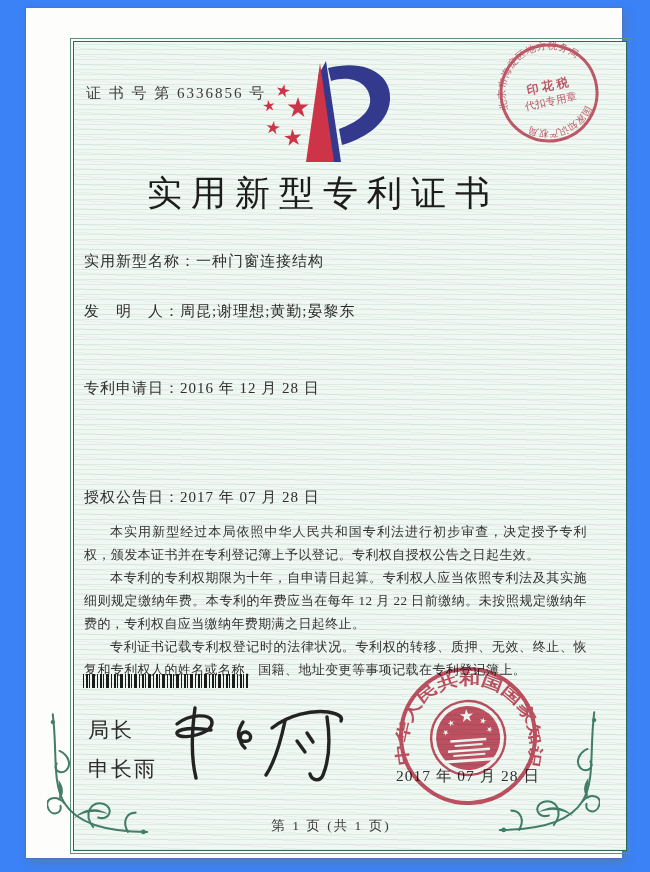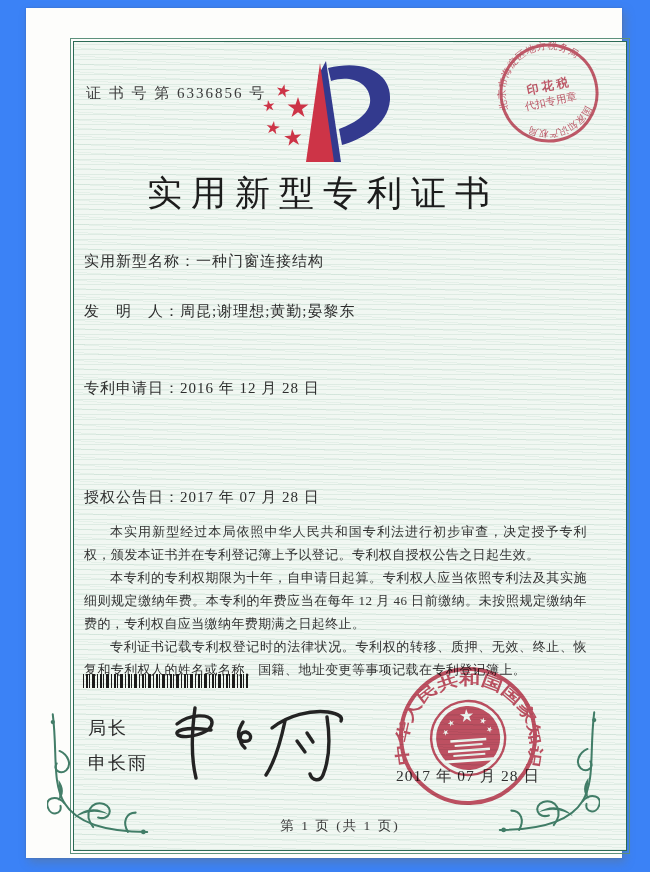--- a/index.html
+++ b/index.html
@@ -41,29 +41,29 @@
   }
   .body-text p{margin:0;text-indent:2em;}
   .barcode{
     left:83px;top:674px;width:165px;height:14px;
     background:repeating-linear-gradient(90deg,
       #1b1b1b 0 1px, transparent 1px 3px,
       #1b1b1b 3px 5px, transparent 5px 6px,
       #1b1b1b 6px 7px, transparent 7px 9px,
       #1b1b1b 9px 12px, transparent 12px 14px);
   }
-  .signer{left:88px;top:716px;font-size:18px;color:#2b2b2b;letter-spacing:2px;}
+  .signer{left:88px;top:716px;font-size:21px;color:#2b2b2b;letter-spacing:2px;}
   .signer div{margin-bottom:11px;}
   .sig-svg{left:155px;top:688px;}
   .seal-date{left:396px;top:766px;font-size:15.5px;color:#313131;letter-spacing:1px;z-index:3;}
   .office-seal{left:382px;top:650px;z-index:4;mix-blend-mode:multiply;opacity:.93;pointer-events:none;}
   .tax-stamp{left:496px;top:40px;mix-blend-mode:multiply;opacity:.88;}
   .logo{left:252px;top:58px;}
   .footer{
-    left:61px;top:817px;width:558px;text-align:center;
+    left:52px;top:817px;width:558px;text-align:center;
     font-size:13.5px;color:#3a3a3a;letter-spacing:2px;
   }
   .flourish{z-index:1;opacity:.9;}
   .flourish.left{left:47px;top:712px;transform:scaleX(-1);}
   .flourish.right{left:494px;top:710px;}
 </style>
 </head>
 <body>
 
 <div class="page">
@@ -140,21 +140,21 @@
 
   <div class="abs title">实用新型专利证书</div>
 
   <div class="frow" style="top:252px"><span class="flabel">实用新型名称</span><span>：</span><span>一种门窗连接结构</span></div>
   <div class="frow" style="top:302px"><span class="flabel">发　明　人</span><span>：</span><span>周昆;谢理想;黄勤;晏黎东</span></div>
   <div class="frow" style="top:379px"><span class="flabel">专利申请日</span><span>：</span><span>2016 年 12 月 28 日</span></div>
   <div class="frow" style="top:488px"><span class="flabel">授权公告日</span><span>：</span><span>2017 年 07 月 28 日</span></div>
 
   <div class="abs body-text">
     <p>本实用新型经过本局依照中华人民共和国专利法进行初步审查，决定授予专利权，颁发本证书并在专利登记簿上予以登记。专利权自授权公告之日起生效。</p>
-    <p>本专利的专利权期限为十年，自申请日起算。专利权人应当依照专利法及其实施细则规定缴纳年费。本专利的年费应当在每年 12 月 46 日前缴纳。未按照规定缴纳年费的，专利权自应当缴纳年费期满之日起终止。</p>
+    <p>本专利的专利权期限为十年，自申请日起算。专利权人应当依照专利法及其实施细则规定缴纳年费。本专利的年费应当在每年 12 月 22 日前缴纳。未按照规定缴纳年费的，专利权自应当缴纳年费期满之日起终止。</p>
     <p>专利证书记载专利权登记时的法律状况。专利权的转移、质押、无效、终止、恢复和专利权人的姓名或名称、国籍、地址变更等事项记载在专利登记簿上。</p>
   </div>
 
   <div class="abs barcode"></div>
 
   <div class="abs signer">
     <div>局长</div>
     <div>申长雨</div>
   </div>
 

